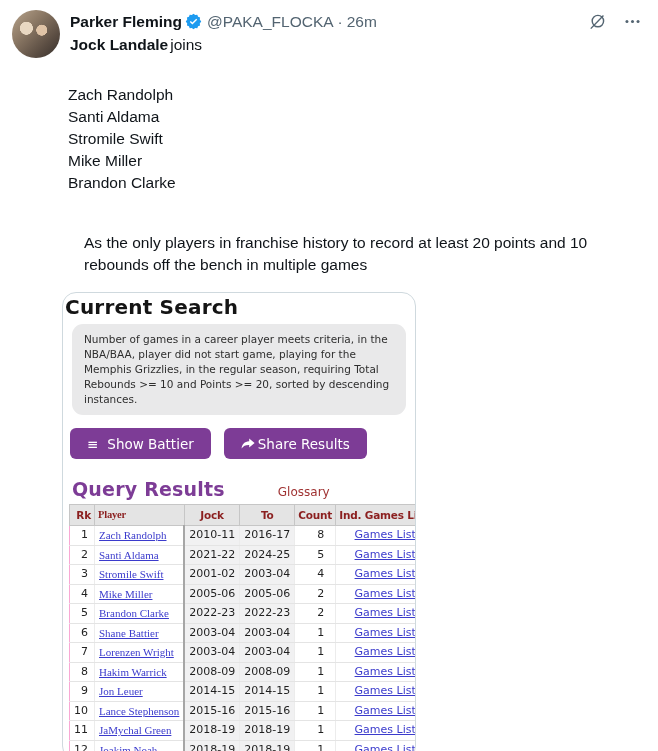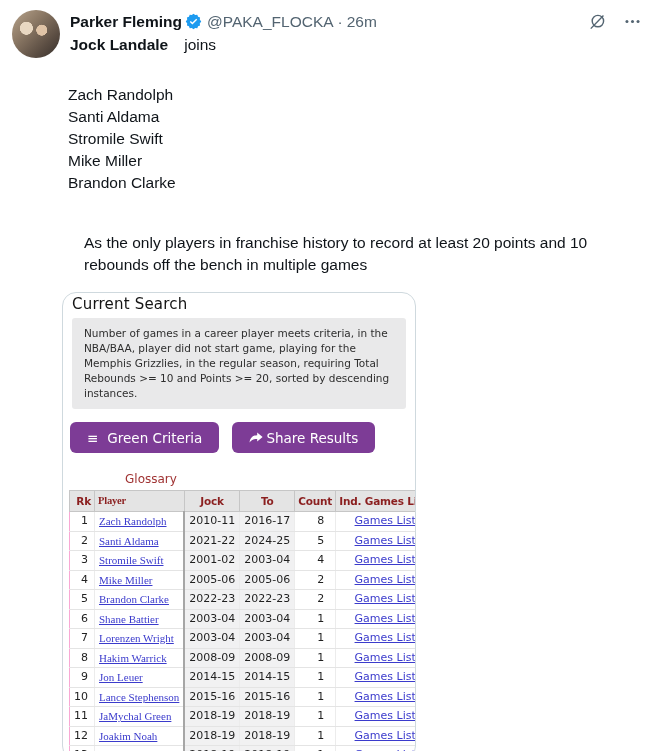--- a/index.html
+++ b/index.html
@@ -18,33 +18,33 @@
   .author{font-weight:700;color:#0f1419;}
   .badge{margin-left:3px;display:inline-flex;align-items:center;}
   .handle,.dot,.time{color:#536471;font-weight:400;}
   .handle{margin-left:5px;}
   .dot{margin-left:4px;}
   .time{margin-left:4px;}
   .header-actions{margin-left:auto;display:flex;align-items:center;gap:16px;color:#536471;padding-right:2px;}
   .icon-btn{display:inline-flex;align-items:center;cursor:pointer;background:none;border:none;padding:0;color:#536471;}
   .headline{font-size:15.5px;line-height:23px;}
   .headline .hl-bold{font-weight:700;}
-  .headline .hl-rest{margin-left:16px;}
+  .headline .hl-rest{margin-left:2px;}
 
   
   .body-text{margin-left:56px;margin-top:26px;font-size:15.5px;line-height:22px;color:#0f1419;width:560px;}
   .line{height:22px;}
   .spacer-line{height:22px;}
   .paragraph{margin:16px;width:560px;}
 
   
   .card{margin:7px 0 0 50px;width:354px;height:468px;border:1px solid #cfd9de;border-radius:14px;
     background:#fff;overflow:hidden;font-family:"DejaVu Sans",sans-serif;box-sizing:border-box;}
-  .cs-title{font-size:15px;font-weight:400;color:#141414;margin:2px 0 5px 9px;letter-spacing:.2px;}
-  .criteria-box{margin:0 9px;background:#e9e9ea;border-radius:3px;padding:8px 12px;
+  .cs-title{font-size:20px;font-weight:700;color:#141414;margin:2px 0 5px 2px;letter-spacing:.2px;}
+  .criteria-box{margin:0 9px;background:#e9e9ea;border-radius:11px;padding:8px 12px;
     font-size:10.5px;line-height:15px;color:#2e2e2e;}
   .btn-row{display:flex;gap:13px;margin:13px 0 0 7px;}
   .st-btn{display:inline-flex;align-items:center;background:#7d3c96;color:#fff;border:none;
     border-radius:6px;padding:8px 17px;font-size:13.5px;font-family:"DejaVu Sans",sans-serif;cursor:pointer;height:31px;box-sizing:border-box;}
   .st-btn .btn-ico{margin-right:9px;display:inline-flex;align-items:center;}
   .st-btn.share .btn-ico{margin-right:3px;}
   .qr-row{display:flex;align-items:baseline;margin:19px 0 4px 9px;}
   .qr-title{font-size:19px;font-weight:700;color:#7d3c96;letter-spacing:.2px;}
   .glossary{font-size:12px;color:#a03333;margin-left:53px;text-decoration:none;cursor:pointer;}
 
@@ -115,32 +115,33 @@
     <div class="spacer-line"></div>
     <p class="paragraph">As the only players in franchise history to record at least 20 points and 10 rebounds off the bench in multiple games</p>
   </div>
 
   <div class="card">
     <div class="cs-title">Current Search</div>
     <div class="criteria-box">Number of games in a career player meets criteria, in the NBA/BAA, player did not start game, playing for the Memphis Grizzlies, in the regular season, requiring Total Rebounds &gt;= 10 and Points &gt;= 20, sorted by descending instances.</div>
     <div class="btn-row">
       <button class="st-btn">
         <span class="btn-ico">≡</span>
-        <span>Green Criteria</span>
+        <span>Show Battier</span>
       </button>
       <button class="st-btn share">
         <span class="btn-ico">
           <svg width="14" height="12" viewBox="0 0 14 12" fill="#ffffff">
             <path d="M8.2 0.4 L13.6 5 L8.2 9.6 L8.2 6.9 C4.6 6.8 2.4 7.8 0.6 10.4 C0.9 6.4 3.4 3.4 8.2 3.2 Z"></path>
           </svg>
         </span>
         <span>Share Results</span>
       </button>
     </div>
     <div class="qr-row">
+      <span class="qr-title">Query Results</span>
       <a class="glossary">Glossary</a>
     </div>
     <table class="results">
       <thead>
         <tr>
           <th class="col-rk">Rk</th>
           <th class="col-player">Player</th>
           <th class="col-from">Jock</th>
           <th class="col-to">To</th>
           <th class="col-count">Count</th>

